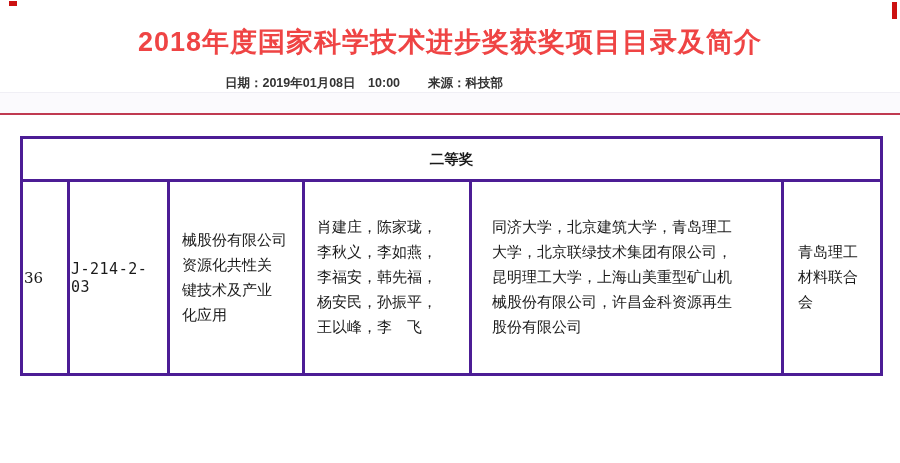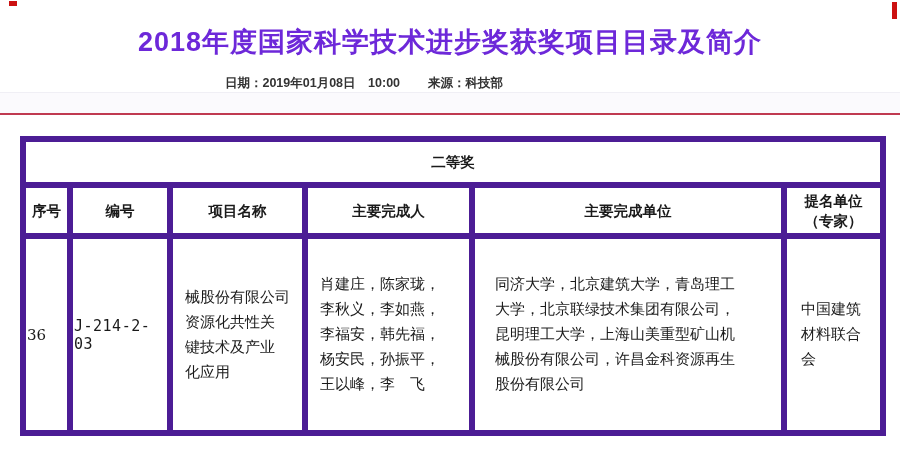--- a/index.html
+++ b/index.html
@@ -18,21 +18,21 @@
   .corner-left  { position: absolute; top: 1px; left: 9px;  width: 8px; height: 5px;  background: #cc1111; }
   .corner-right { position: absolute; top: 2px; left: 892px; width: 5px; height: 17px; background: #cc1111; }
 
   
   .title {
     position: absolute; top: 24px; left: 0;
     width: 900px; margin: 0;
     text-align: center;
     font-size: 27px; font-weight: bold;
     letter-spacing: 1px;
-    color: #6d28d9;
+    color: #ef4444;
     font-family: "Liberation Sans", sans-serif;
   }
 
   
   .meta {
     position: absolute; top: 75px; left: 0;
     width: 728px;
     text-align: center;
     font-size: 12.5px; font-weight: bold;
     color: #333333;
@@ -56,21 +56,21 @@
   .award-table {
     position: absolute; top: 136px; left: 20px;
     width: 860px;
     border-collapse: collapse;
     table-layout: fixed;
     border: 2px solid #35353d;
     font-family: "DejaVu Serif", serif;
     color: #1a1a1a;
   }
   .award-table th, .award-table td {
-    border: 6px solid #4c1d95;
+    border: 3px solid #4c1d95;
     white-space: pre-line;
     overflow: hidden;
   }
   .group-row td {
     height: 38px;
     text-align: center;
     font-weight: bold;
     font-size: 14.5px;
   }
   .head-row th {
@@ -118,44 +118,35 @@
     <col style="width:100px">
     <col style="width:135px">
     <col style="width:167px">
     <col style="width:312px">
     <col style="width:99px">
   </colgroup>
   <tbody>
     <tr class="group-row">
       <td colspan="6">二等奖</td>
     </tr>
-    <tr class="head-row">
-      <th>序号</th>
-      <th>编号</th>
-      <th>项目名称</th>
-      <th>主要完成人</th>
-      <th>主要完成单位</th>
-      <th>提名单位
-（专家）</th>
-    </tr>
     <tr class="data-row">
       <td class="c-center">36</td>
       <td class="c-center mono">J-214-2-03</td>
       <td class="c-left">械股份有限公司
 资源化共性关
 键技术及产业
 化应用</td>
       <td class="c-left">肖建庄，陈家珑，
 李秋义，李如燕，
 李福安，韩先福，
 杨安民，孙振平，
 王以峰，李　飞</td>
       <td class="c-left c-units">同济大学，北京建筑大学，青岛理工
 大学，北京联绿技术集团有限公司，
 昆明理工大学，上海山美重型矿山机
 械股份有限公司，许昌金科资源再生
 股份有限公司</td>
-      <td class="c-left c-nom">中国建筑
+      <td class="c-left c-nom">青岛理工
 材料联合
 会</td>
     </tr>
   </tbody>
 </table>
 
 </body></html>

